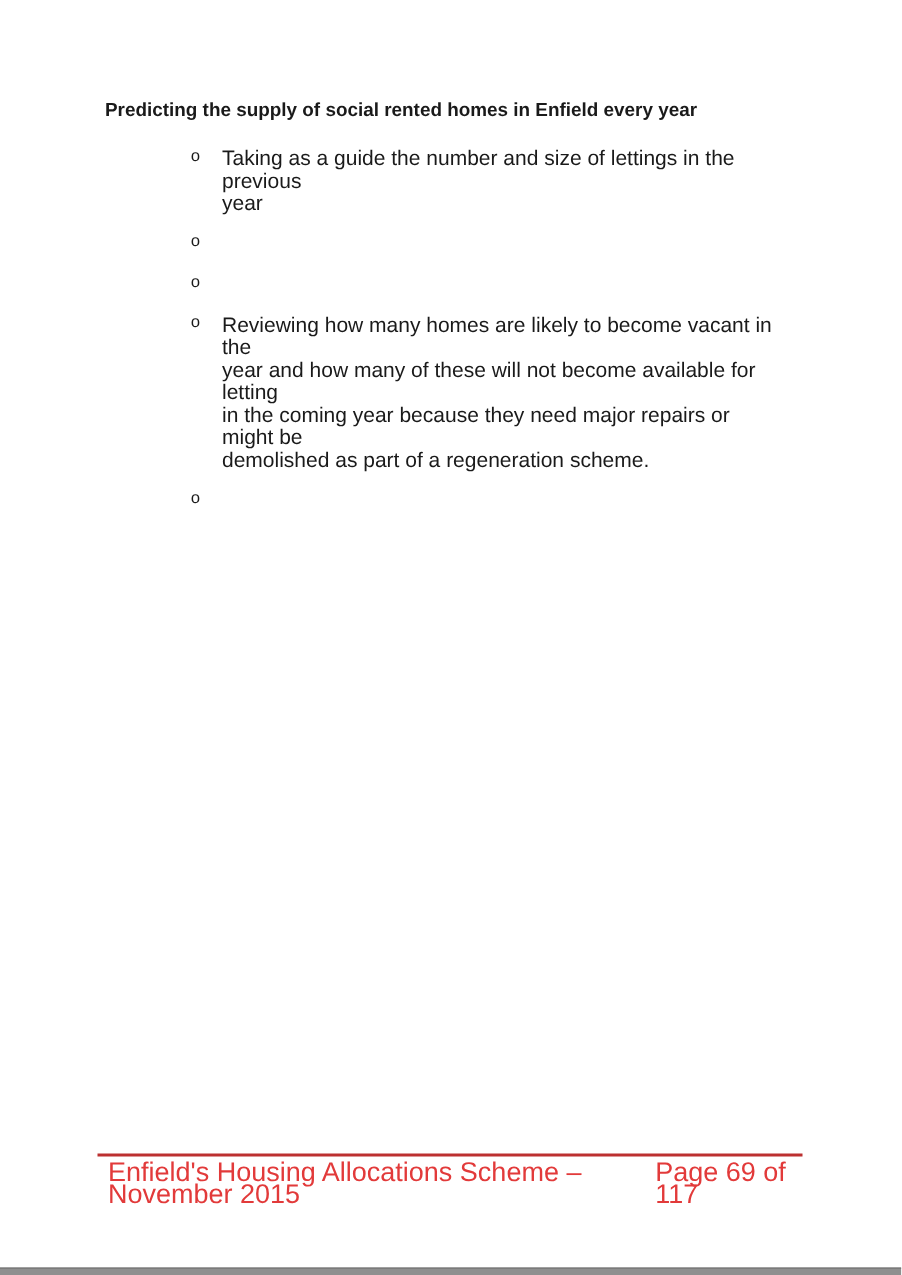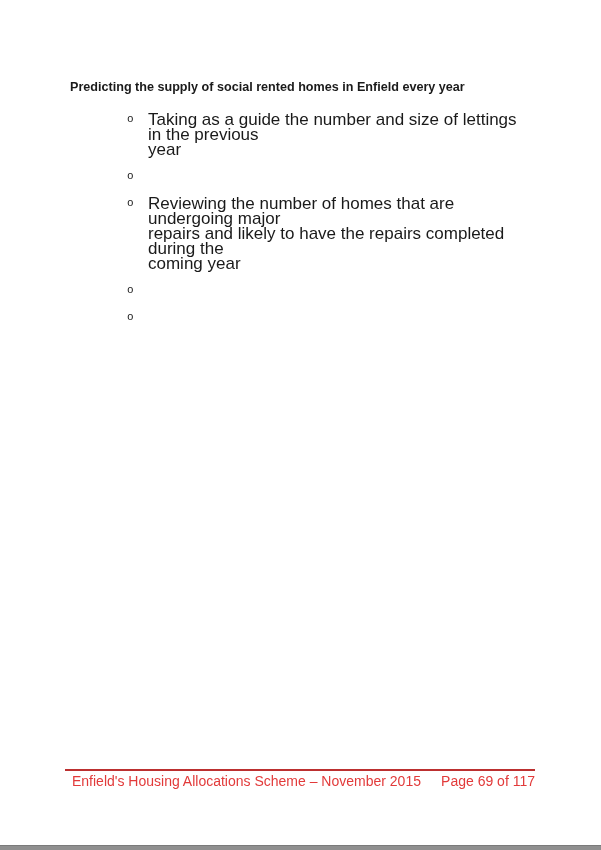--- a/index.html
+++ b/index.html
@@ -10,21 +10,20 @@
     background: #ffffff;
     font-family: "Liberation Sans", "DejaVu Sans", sans-serif;
     color: var(--body-text, #1a1a1a);
     overflow: hidden;
   }
   .content {
     position: absolute;
     left: 70px;
     top: 66px;
     width: 515px;
-    margin-top: 14px;
   }
   .heading {
     font-size: 12.6px;
     font-weight: bold;
     line-height: 15px;
     margin: 0 0 17px 0;
     white-space: pre-line;
   }
   .para {
     font-size: 12.6px;
@@ -39,33 +38,33 @@
   }
   .marker {
     flex: 0 0 auto;
     width: 21px;
     margin-left: 57px;
     font-family: "Liberation Mono", "DejaVu Sans Mono", monospace;
     font-size: 11px;
     line-height: 15px;
   }
   .btext {
-    font-size: 17px;
+    font-size: 14px;
     line-height: 15px;
     white-space: pre-line;
     width: 372px;
   }
   .closing { margin-top: 9px; margin-bottom: 0; }
   .footer {
     position: absolute;
     left: 65px;
     top: 769px;
     width: 470px;
     color: var(--footer-text, #e23a3a);
-    font-size: 14px;
+    font-size: 18px;
     line-height: 15px;
   }
   .rule {
     height: 2px;
     background: var(--footer-rule, #bc3030);
     margin-bottom: 3px;
   }
   .footer-row {
     display: flex;
     justify-content: space-between;
@@ -95,26 +94,27 @@
       <div class="bullet">
         <span class="marker">o</span>
         <span class="btext">Taking as a guide the number and size of lettings in the previous
 year</span>
       </div>
       <div class="bullet">
         <span class="marker">o</span>
       </div>
       <div class="bullet">
         <span class="marker">o</span>
-        <span class="btext">Reviewing the number of homes that are undergoing major
-repairs and likely to have the repairs completed during the
-coming year</span>
       </div>
       <div class="bullet">
         <span class="marker">o</span>
+        <span class="btext">Reviewing how many homes are likely to become vacant in the
+year and how many of these will not become available for letting
+in the coming year because they need major repairs or might be
+demolished as part of a regeneration scheme.</span>
       </div>
       <div class="bullet">
         <span class="marker">o</span>
       </div>
     </div>
 
 
   </div>
 
   <div class="footer">

